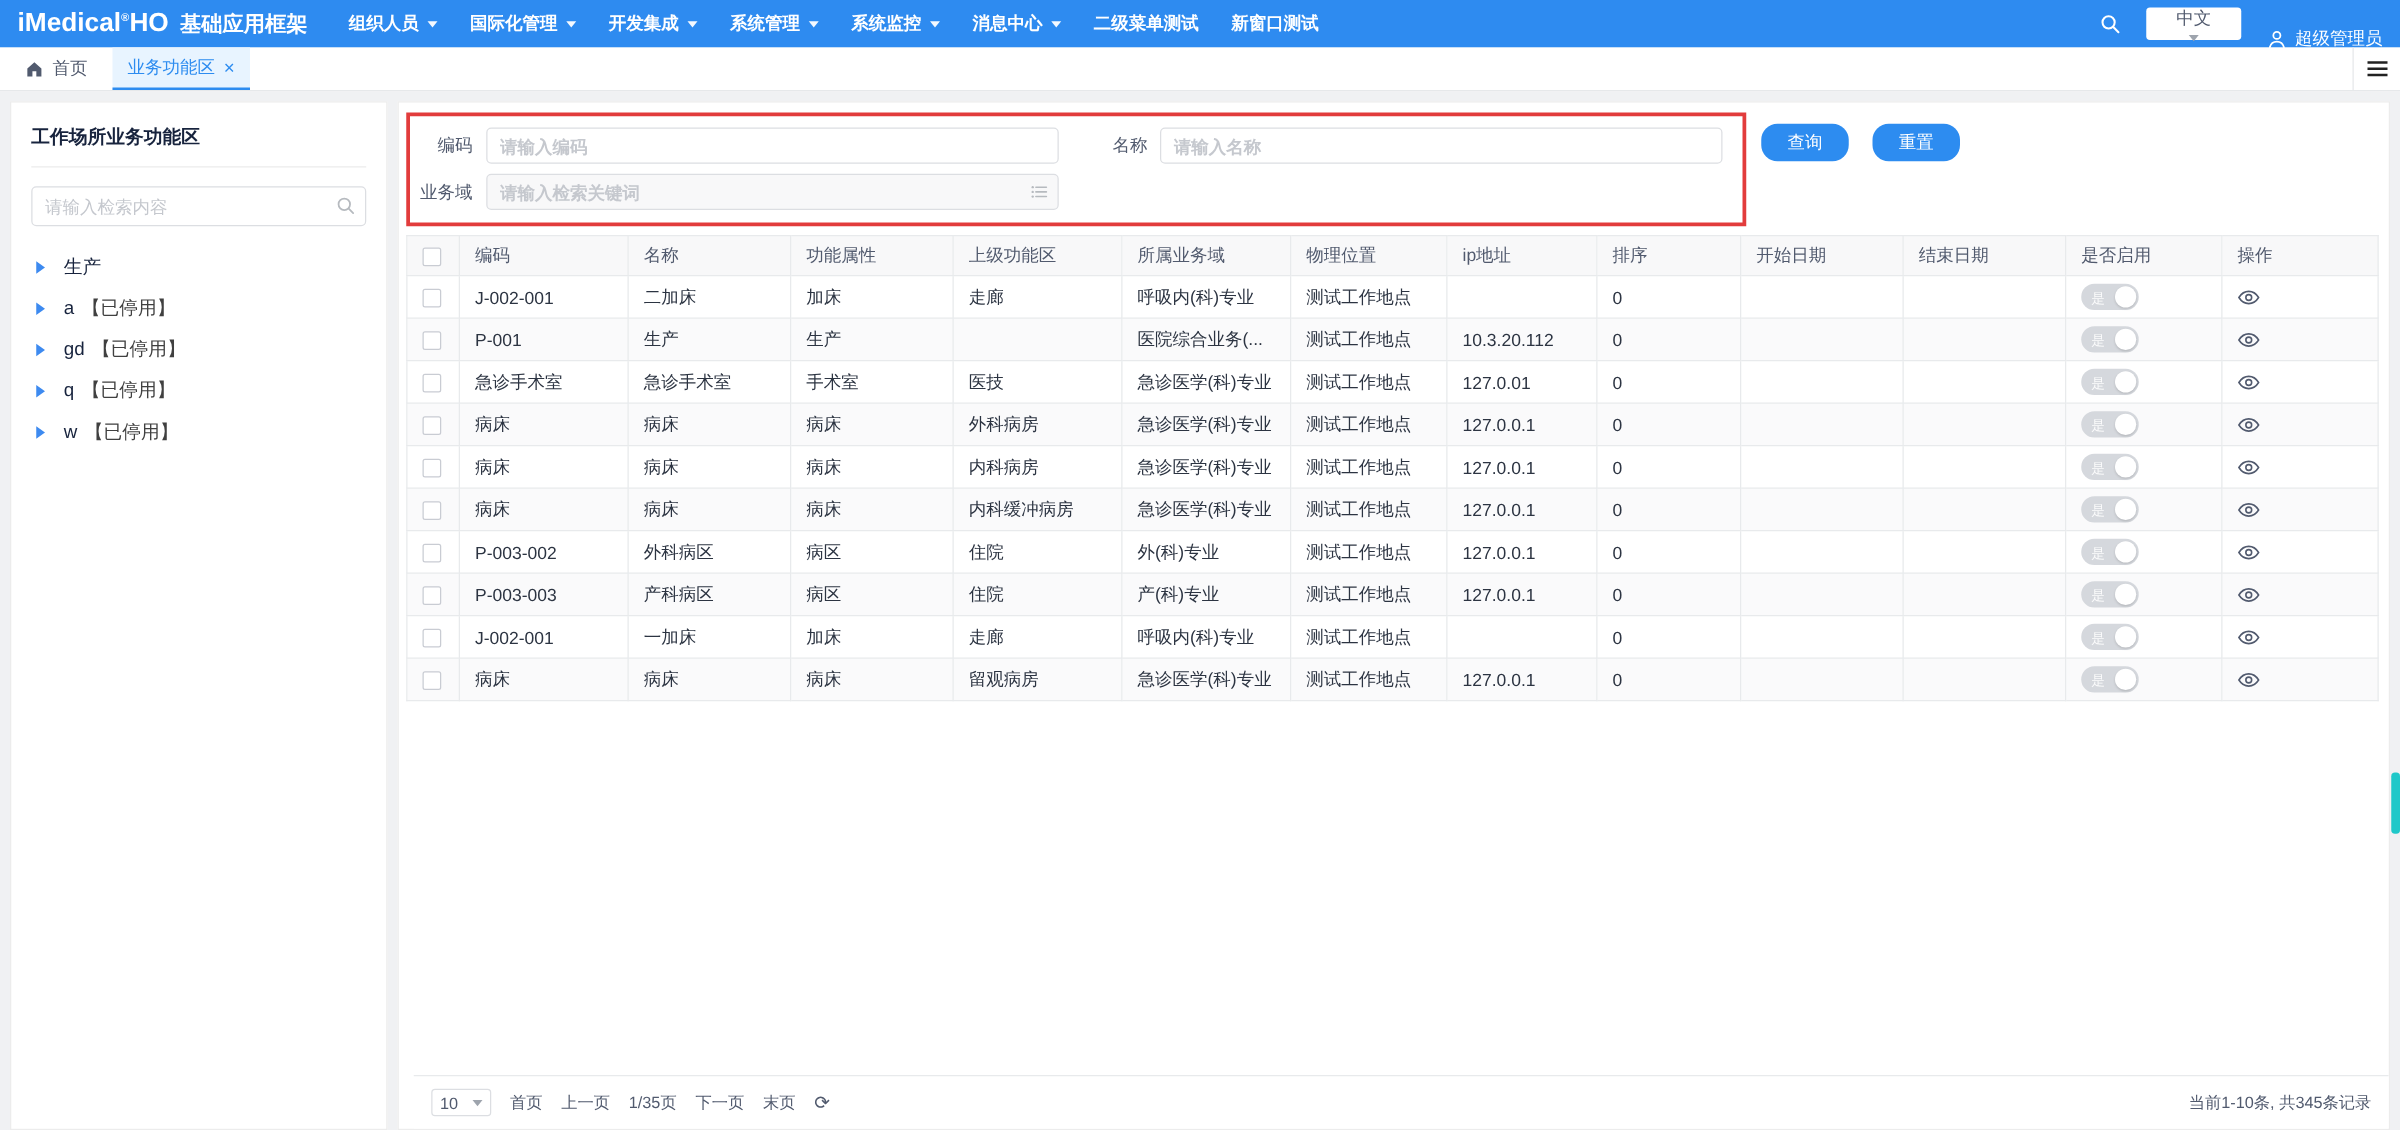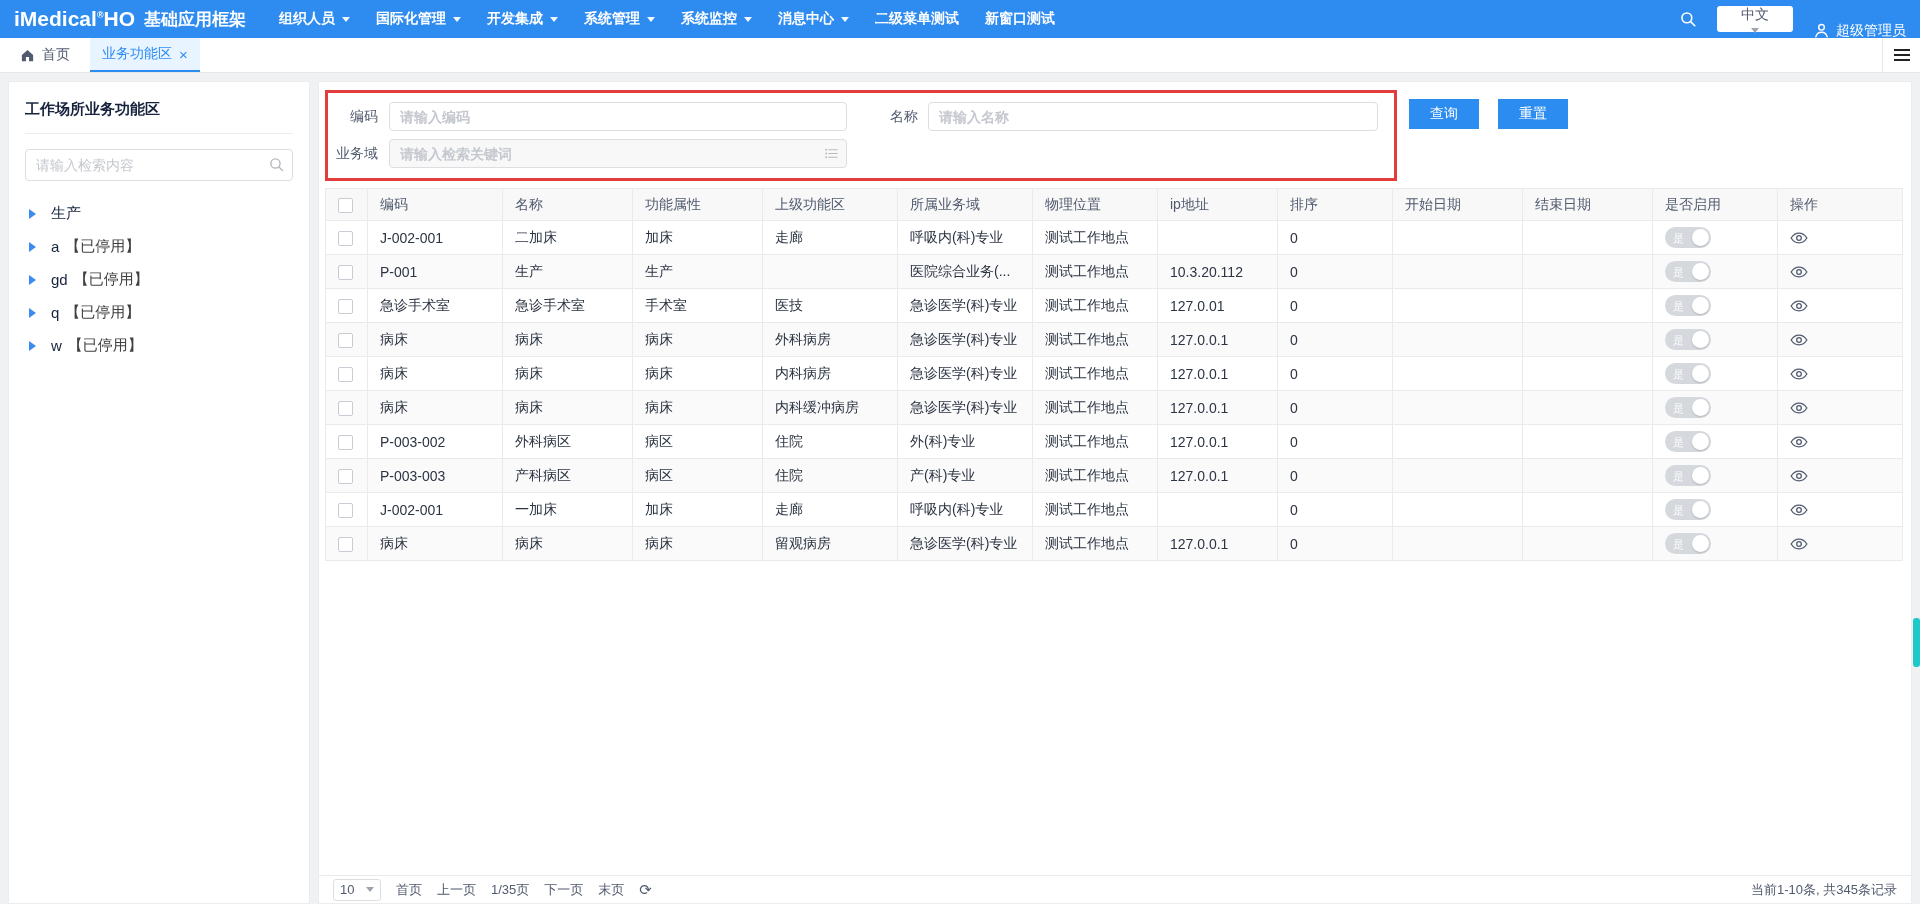--- a/index.html
+++ b/index.html
@@ -19,21 +19,21 @@
     font-size:14px; font-weight:bold; cursor:pointer; }
   .caret-w { width:0; height:0; border:4px solid transparent; border-top:5px solid #fff;
     margin-top:4px; opacity:.95; }
   .nav-right { margin-left:auto; display:flex; align-items:center; gap:20px; }
   .nav-search { display:flex; cursor:pointer; }
   .lang-select { width:76px; height:26px; background:#fff; border-radius:3px; color:#515a6e;
     display:flex; align-items:center; justify-content:space-between; padding:0 8px;
     font-size:14px; cursor:pointer;flex-direction:column; }
   .caret-g { width:0; height:0; border:4px solid transparent; border-top:5px solid #9ea4ad;
     margin-top:4px; }
-  .user { display:flex; align-items:flex-start; gap:6px; font-size:14px; cursor:pointer;margin-top:23px; }
+  .user { display:flex; align-items:flex-end; gap:6px; font-size:14px; cursor:pointer;margin-top:23px; }
 
   
   .tabbar { height:35px; background:#fff; border-bottom:1px solid #e6e8ea;
     display:flex; align-items:stretch; }
   .tab { display:flex; align-items:center; gap:7px; padding:0 20px; font-size:14px;
     cursor:pointer; color:#515a6e; }
   .tab-active { background:#e8f4ff; color:#2d8cf0; border-bottom:2px solid #2d8cf0;
     padding:0 12px; }
   .tab-close { font-size:15px; line-height:1; cursor:pointer; }
   .tab-menu { margin-left:auto; width:38px; border-left:1px solid #e6e8ea;
@@ -71,21 +71,21 @@
     font-size:14px; color:#000000; outline:none; background:#fff;font-weight:bold; }
   .f-input::placeholder { color:#c5c8ce; }
   .f-code { width:458px; }
   .f-label-name { width:28px; text-align:right; margin-left:43px; margin-right:10px;
     font-size:14px; }
   .f-name { width:450px; }
   .f-wrap { position:relative; width:458px; }
   .f-domain { width:458px; background:#f8f8f9; padding-right:30px; }
   .list-icon { position:absolute; right:8px; top:7px; cursor:pointer; }
   .btn { position:absolute; width:70px; height:30px; background:#2d8cf0; color:#fff;
-    border:none; border-radius:0; font-size:14px; cursor:pointer;
+    border:none; border-radius:13px; font-size:14px; cursor:pointer;
     font-family:"Liberation Sans","DejaVu Sans",sans-serif; }
   .btn-query { top:17px; left:1090px; }
   .btn-reset { top:17px; left:1179px; }
 
   
   table.grid { width:100%; border-collapse:collapse; table-layout:fixed; margin-top:7px;
     font-size:14px; }
   .grid th { background:#f8f8f9; color:#515a6e; font-weight:normal; text-align:left;
     height:32px; padding:0 12px; border:1px solid #e8eaec; overflow:hidden;
     white-space:nowrap; }
@@ -96,21 +96,21 @@
     border-radius:2px; background:#fff; vertical-align:middle; cursor:pointer; }
   .toggle { position:relative; display:inline-block; width:46px; height:21px;
     border-radius:11px; background:#d5d8dd; vertical-align:middle; cursor:pointer; }
   .toggle .t-label { position:absolute; left:8px; top:4px; font-size:11px;
     color:rgba(255,255,255,.9); }
   .toggle .knob { position:absolute; right:2px; top:2px; width:17px; height:17px;
     border-radius:50%; background:#fff; box-shadow:0 1px 2px rgba(0,0,0,.15); }
   .eye { vertical-align:middle; cursor:pointer; }
 
   
-  .pagination { position:absolute; left:0; right:0; bottom:0; height:28px;
+  .pagination { position:absolute; left:12px; right:0; bottom:0; height:43px;
     border-top:1px solid #e8eaec; background:#fff; display:flex; align-items:center;
     padding:0 14px; gap:15px; font-size:13px; color:#515a6e; }
   .page-size { width:48px; height:22px; border:1px solid #dcdee2; border-radius:3px;
     display:flex; align-items:center; justify-content:space-between; padding:0 6px;
     cursor:pointer; }
   .pg-link { cursor:pointer; }
   .pg-refresh { font-size:15px; cursor:pointer; }
   .summary { margin-left:auto; }
 
   .scroll-thumb { position:absolute; right:0; top:618px; width:7px; height:49px;

